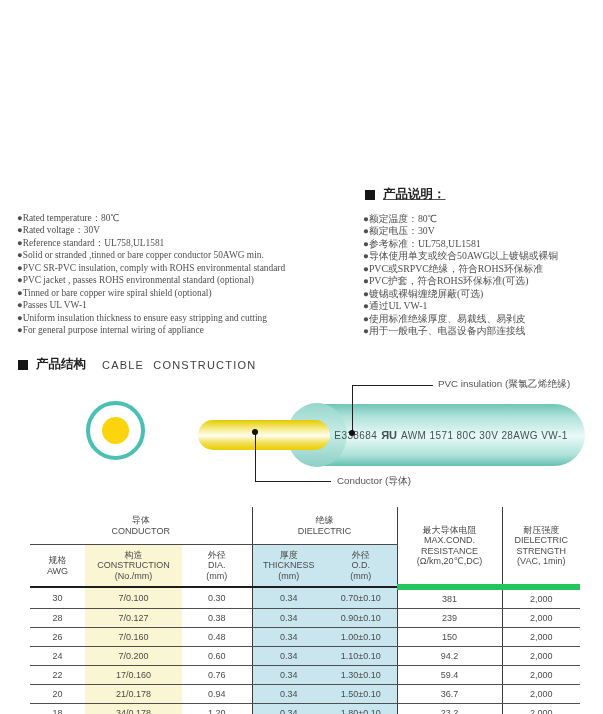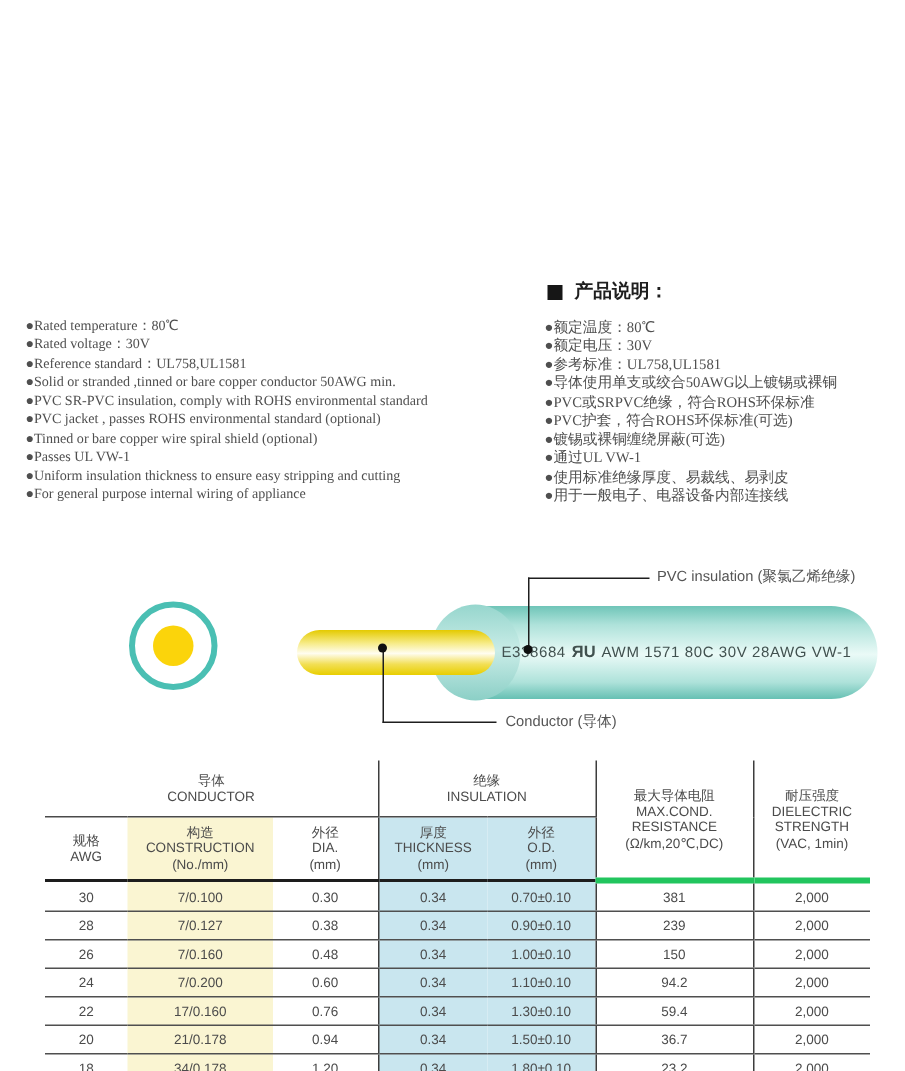--- a/index.html
+++ b/index.html
@@ -6,21 +6,21 @@
   .page{
     position:relative;width:603px;height:714px;background:#ffffff;overflow:hidden;
     font-family:"Liberation Sans","DejaVu Sans",sans-serif;color:#4d4d4d;
   }
   
   .sec{position:absolute;display:flex;align-items:center;}
   .sq{width:10px;height:10px;background:#161616;margin-right:8px;flex:none;}
   .t-en{font-size:11px;letter-spacing:1.2px;word-spacing:5px;color:#3e3e3e;white-space:nowrap;}
   .t-cn{font-size:12.5px;font-weight:bold;color:#1f1f1f;white-space:nowrap;}
   #sec-desc-en{left:18px;top:187px;}
-  #sec-desc-cn{left:365px;top:186px;}
+  #sec-desc-cn{left:365px;top:186px;text-decoration:underline;}
   #sec-constr{left:18px;top:356px;}
   #sec-constr .t-en{margin-left:16px;}
   
   .blist{position:absolute;margin:0;padding:0;list-style:none;white-space:nowrap;color:#4f4f4f;font-family:Liberation Serif, serif;}
   #list-en{left:17px;top:212px;font-size:9.4px;line-height:12.45px;}
   #list-cn{left:363px;top:213px;font-size:9.8px;line-height:12.45px;}
   
   .diagram{position:absolute;left:0;top:0;width:603px;height:714px;}
   .diagram>div,.diagram>span{position:absolute;}
   .xsec{left:86px;top:401px;width:59px;height:59px;border:4px solid #4abfb3;border-radius:50%;box-sizing:border-box;background:#fff;}
@@ -44,21 +44,21 @@
   .callout{font-size:9.8px;color:#555;white-space:nowrap;}
   #lbl-insulation{left:438px;top:378px;}
   #lbl-conductor{left:337px;top:475px;text-align:right;}
   
   table.spec{position:absolute;left:30px;top:507px;width:550px;border-collapse:collapse;table-layout:fixed;
     font-size:9px;color:#4b4b4b;text-align:center;}
   .spec th{font-weight:normal;white-space:pre-line;line-height:10.5px;padding:0;margin-top:21px;}
   .spec tr.grp-row th{height:37px;}
   .grp-line{border-bottom:1.3px solid #4a4a4a;}
   .spec tr.sub th{height:41px;border-bottom:2px solid #1d1d1d;}
-  .spec th.span2{border-bottom:4px solid #22c55e;}
+  .spec th.span2{border-bottom:6px solid #22c55e;}
   .v-line{border-left:1.5px solid #3d3d3d;}
   .col-y{background:#faf5d2;}
   .col-b{background:#c9e6ef;}
   .spec td{height:18px;padding:0;border-bottom:1.4px solid #4f4f4f;white-space:nowrap;}
   .spec tbody tr:last-child td{border-bottom:0;}
 </style>
 </head>
 <body>
 
 <div class="page">
@@ -86,20 +86,25 @@
       <li>●参考标准：UL758,UL1581</li>
       <li>●导体使用单支或绞合50AWG以上镀锡或裸铜</li>
       <li>●PVC或SRPVC绝缘，符合ROHS环保标准</li>
       <li>●PVC护套，符合ROHS环保标准(可选)</li>
       <li>●镀锡或裸铜缠绕屏蔽(可选)</li>
       <li>●通过UL VW-1</li>
       <li>●使用标准绝缘厚度、易裁线、易剥皮</li>
       <li>●用于一般电子、电器设备内部连接线</li>
     </ul>
 
+  <div class="sec" id="sec-constr">
+    <span class="sq"></span>
+    <span class="t-cn">产品结构</span>
+    <span class="t-en">CABLE CONSTRUCTION</span>
+  </div>
 
   <div class="diagram">
     <div class="xsec">
       <div class="xsec-core"></div>
     </div>
     <div class="jacket-body"></div>
     <div class="jacket-face"></div>
     <div class="conductor"></div>
     <div class="print">
       <span>E338684</span>
@@ -124,21 +129,21 @@
       <col style="width:73px">
         <col style="width:72px">
         <col style="width:105px">
         <col style="width:78px">
     </colgroup>
     <thead>
       <tr class="grp-row">
         <th colspan="3" class="grp-line">导体
 CONDUCTOR</th>
         <th colspan="2" class="grp-line v-line">绝缘
-INSULATION</th>
+DIELECTRIC</th>
         <th rowspan="2" class="v-line span2">最大导体电阻
 MAX.COND.
 RESISTANCE
 (Ω/km,20℃,DC)</th>
         <th rowspan="2" class="v-line span2">耐压强度
 DIELECTRIC
 STRENGTH
 (VAC, 1min)</th>
       </tr>
       <tr class="sub">

